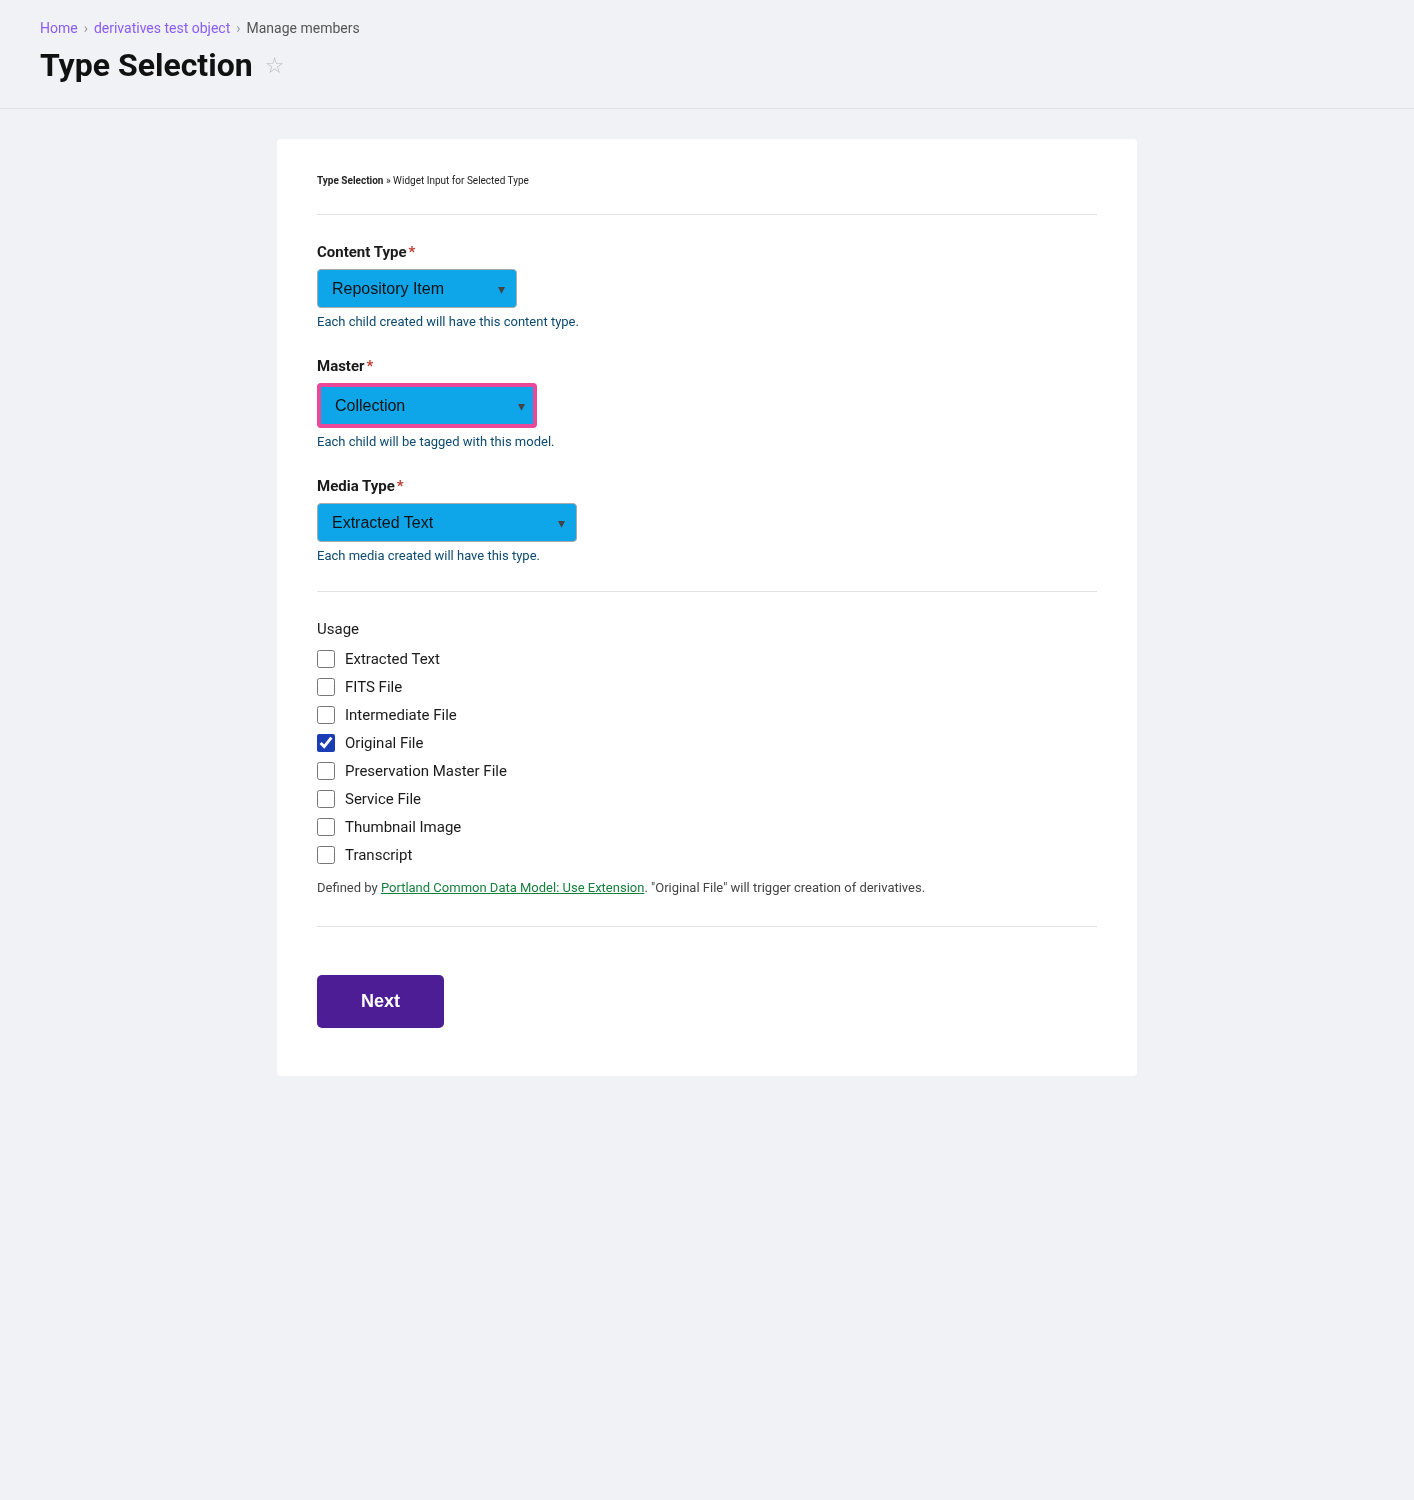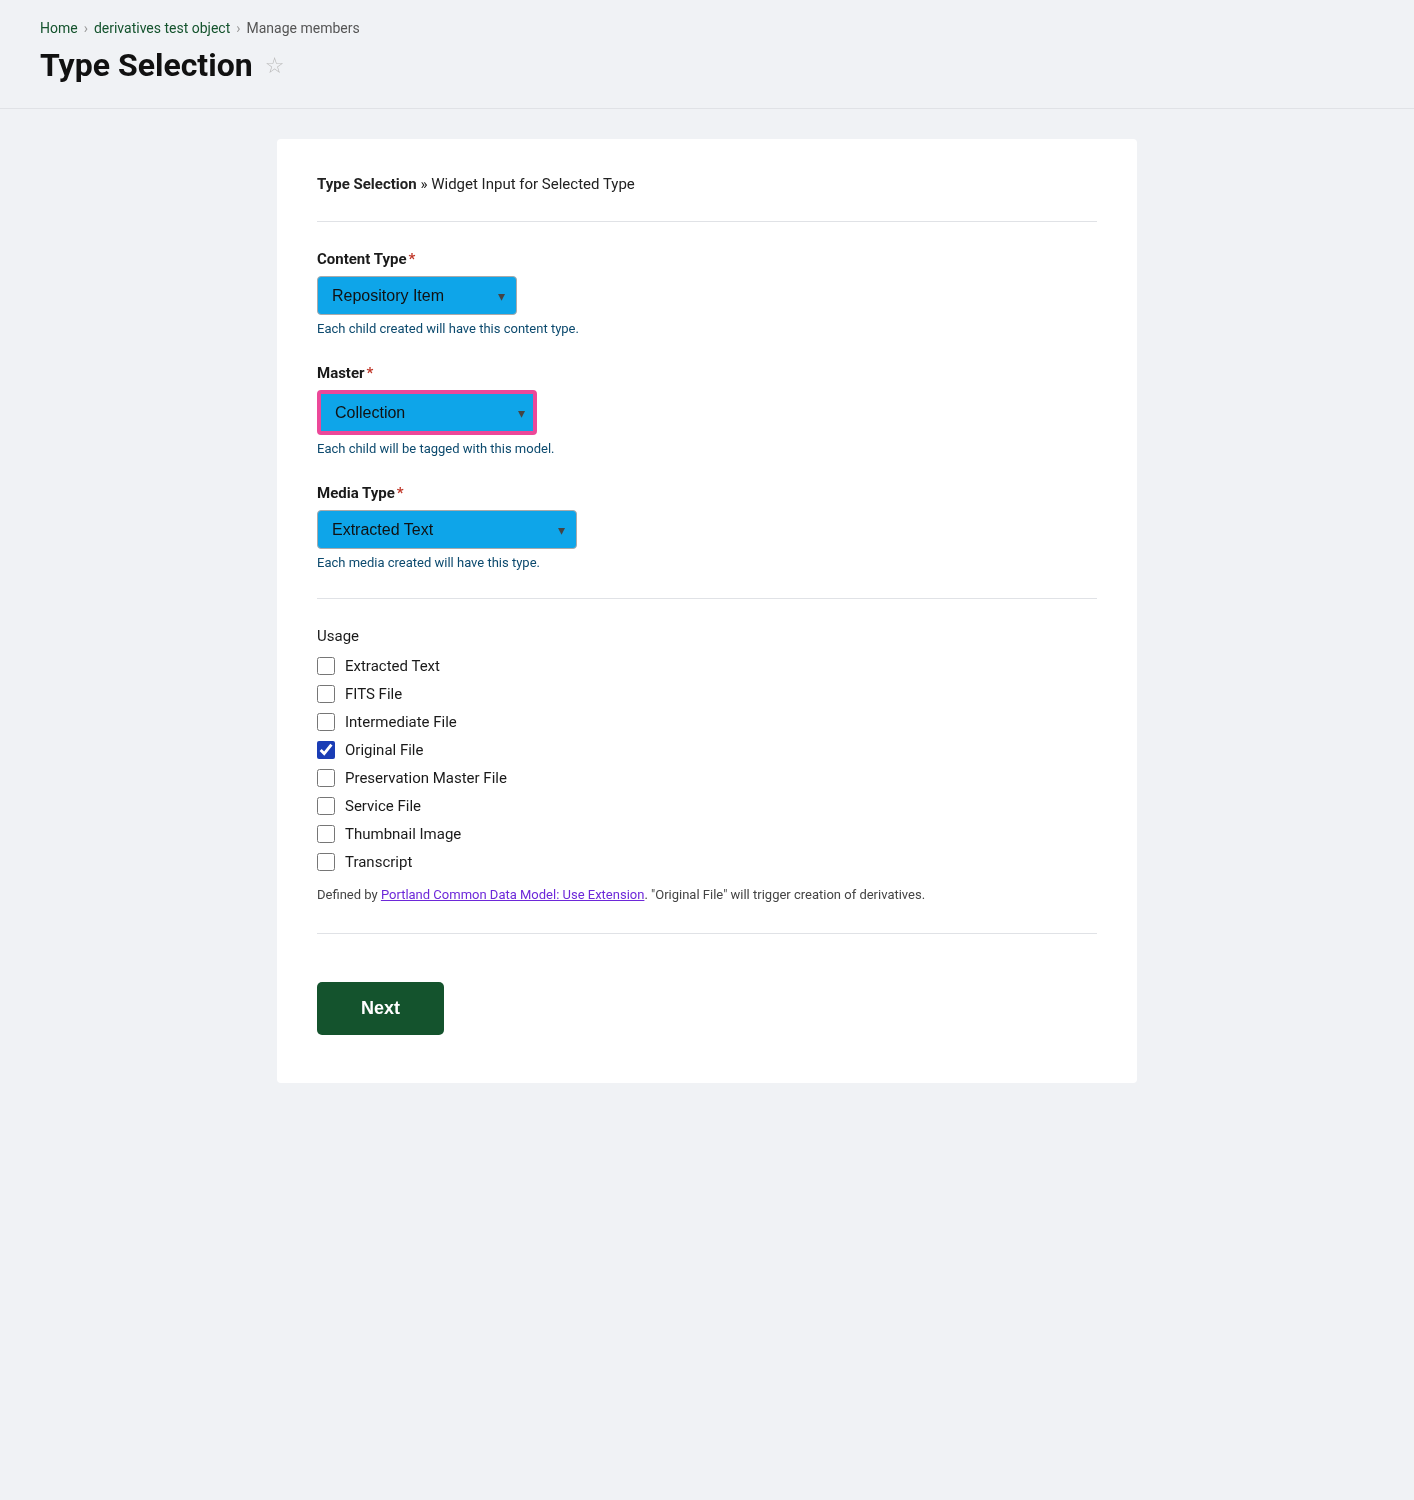--- a/index.html
+++ b/index.html
@@ -16,21 +16,21 @@
     }
     .breadcrumb {
       display: flex;
       align-items: center;
       gap: 6px;
       font-size: 14px;
       color: #555;
       margin-bottom: 10px;
     }
     .breadcrumb a {
-      color: #14532d;
+      color: #8b5cf6;
       text-decoration: none;
     }
     .breadcrumb .separator {
       color: #999;
     }
     .page-title-row {
       display: flex;
       align-items: center;
       gap: 12px;
     }
@@ -45,21 +45,21 @@
       cursor: pointer;
     }
     .main-content {
       background: #fff;
       max-width: 860px;
       margin: 30px auto;
       padding: 36px 40px 48px 40px;
       border-radius: 4px;
     }
     .form-breadcrumb {
-      font-size: 15px;
+      font-size: 10px;
       margin-bottom: 28px;
       color: #222;
     }
     .form-breadcrumb strong {
       font-weight: 700;
     }
     .form-section {
       margin-bottom: 28px;
     }
     .field-label {
@@ -137,26 +137,26 @@
       cursor: pointer;
       accent-color: #1a3db5;
     }
     .usage-note {
       font-size: 13px;
       color: #444;
       margin-top: 14px;
       line-height: 1.5;
     }
     .usage-note a {
-      color: #6d28d9;
+      color: #15803d;
       text-decoration: underline;
       text-align: right;
     }
     .next-button {
-      background: #14532d;
+      background: #4c1d95;
       color: #fff;
       border: none;
       border-radius: 5px;
       padding: 16px 44px;
       font-size: 18px;
       font-weight: 700;
       cursor: pointer;
       margin-top: 20px;
     }
     .divider {

